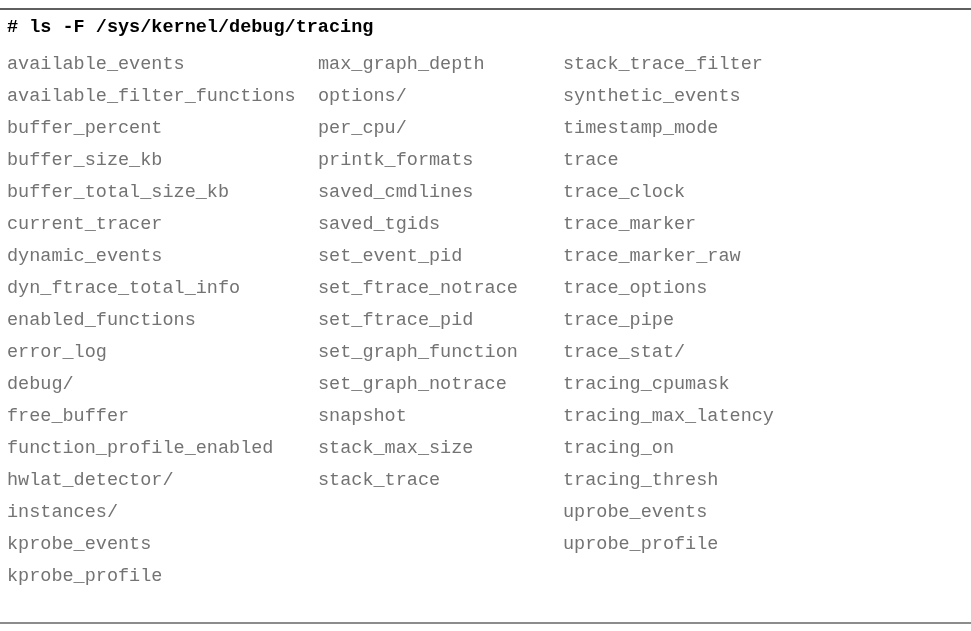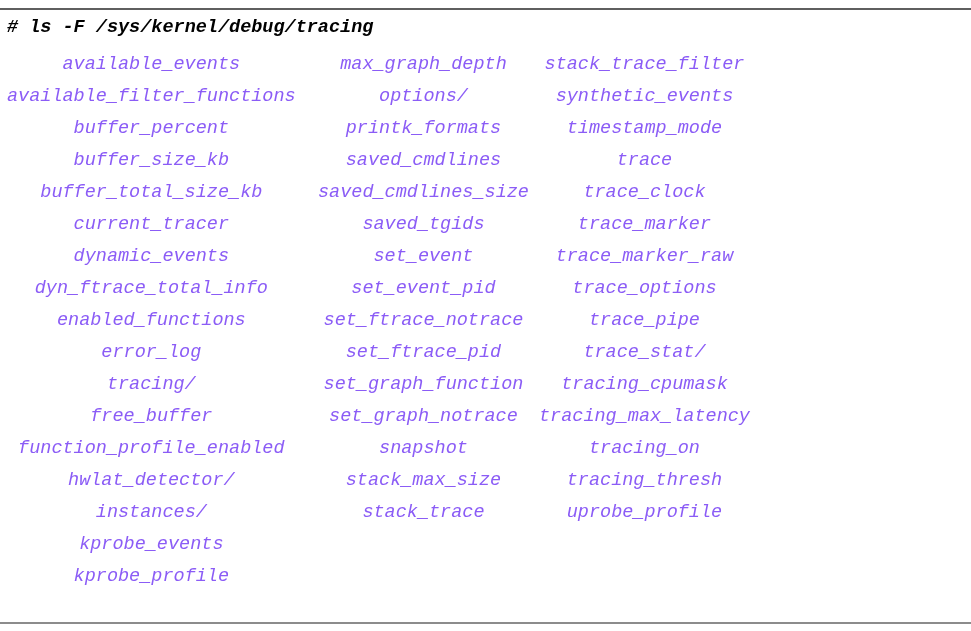--- a/index.html
+++ b/index.html
@@ -15,21 +15,20 @@
     font-family: "Liberation Mono", "DejaVu Sans Mono", monospace;
     color: #1a1a1a;
   }
 
   #listing-figure {
     position: relative;
     width: 971px;
     height: 631px;
     box-sizing: border-box;
     background: #ffffff;
-    font-style: italic;
   }
 
   
   .rule {
     position: absolute;
     left: 0;
     width: 971px;
     height: 0;
     border-top: 2px solid #6e6e6e;
   }
@@ -55,29 +54,28 @@
     left: 0;
     top: 49px;
     width: 971px;
   }
   .listing-column {
     position: absolute;
     top: 0;
   }
   .listing-column.col-1 { left: 7px;   }
   .listing-column.col-2 { left: 318px; }
-  .listing-column.col-3 { left: 539px; }
+  .listing-column.col-3 { left: 563px; }
 
   .listing-entry {
     font-size: 18.5px;
     line-height: 32px;
     height: 32px;
     white-space: pre;
-    color: #8b5cf6;
-    text-align: center;
+    color: #737373;
   }
 </style>
 </head>
 <body>
 
 <div id="listing-figure">
 
   <div class="rule top"></div>
 
   <div id="command-line"># ls -F /sys/kernel/debug/tracing</div>
@@ -87,36 +85,35 @@
         <div class="listing-entry">available_events</div>
         <div class="listing-entry">available_filter_functions</div>
         <div class="listing-entry">buffer_percent</div>
         <div class="listing-entry">buffer_size_kb</div>
         <div class="listing-entry">buffer_total_size_kb</div>
         <div class="listing-entry">current_tracer</div>
         <div class="listing-entry">dynamic_events</div>
         <div class="listing-entry">dyn_ftrace_total_info</div>
         <div class="listing-entry">enabled_functions</div>
         <div class="listing-entry">error_log</div>
-        <div class="listing-entry">tracing/</div>
+        <div class="listing-entry">debug/</div>
         <div class="listing-entry">free_buffer</div>
         <div class="listing-entry">function_profile_enabled</div>
         <div class="listing-entry">hwlat_detector/</div>
         <div class="listing-entry">instances/</div>
         <div class="listing-entry">kprobe_events</div>
         <div class="listing-entry">kprobe_profile</div>
       </div>
     <div class="listing-column col-2">
         <div class="listing-entry">max_graph_depth</div>
         <div class="listing-entry">options/</div>
+        <div class="listing-entry">per_cpu/</div>
         <div class="listing-entry">printk_formats</div>
         <div class="listing-entry">saved_cmdlines</div>
-        <div class="listing-entry">saved_cmdlines_size</div>
         <div class="listing-entry">saved_tgids</div>
-        <div class="listing-entry">set_event</div>
         <div class="listing-entry">set_event_pid</div>
         <div class="listing-entry">set_ftrace_notrace</div>
         <div class="listing-entry">set_ftrace_pid</div>
         <div class="listing-entry">set_graph_function</div>
         <div class="listing-entry">set_graph_notrace</div>
         <div class="listing-entry">snapshot</div>
         <div class="listing-entry">stack_max_size</div>
         <div class="listing-entry">stack_trace</div>
       </div>
     <div class="listing-column col-3">
@@ -127,19 +124,20 @@
         <div class="listing-entry">trace_clock</div>
         <div class="listing-entry">trace_marker</div>
         <div class="listing-entry">trace_marker_raw</div>
         <div class="listing-entry">trace_options</div>
         <div class="listing-entry">trace_pipe</div>
         <div class="listing-entry">trace_stat/</div>
         <div class="listing-entry">tracing_cpumask</div>
         <div class="listing-entry">tracing_max_latency</div>
         <div class="listing-entry">tracing_on</div>
         <div class="listing-entry">tracing_thresh</div>
+        <div class="listing-entry">uprobe_events</div>
         <div class="listing-entry">uprobe_profile</div>
       </div>
   </div>
 
   <div class="rule bottom"></div>
 
 </div>
 
 </body></html>

